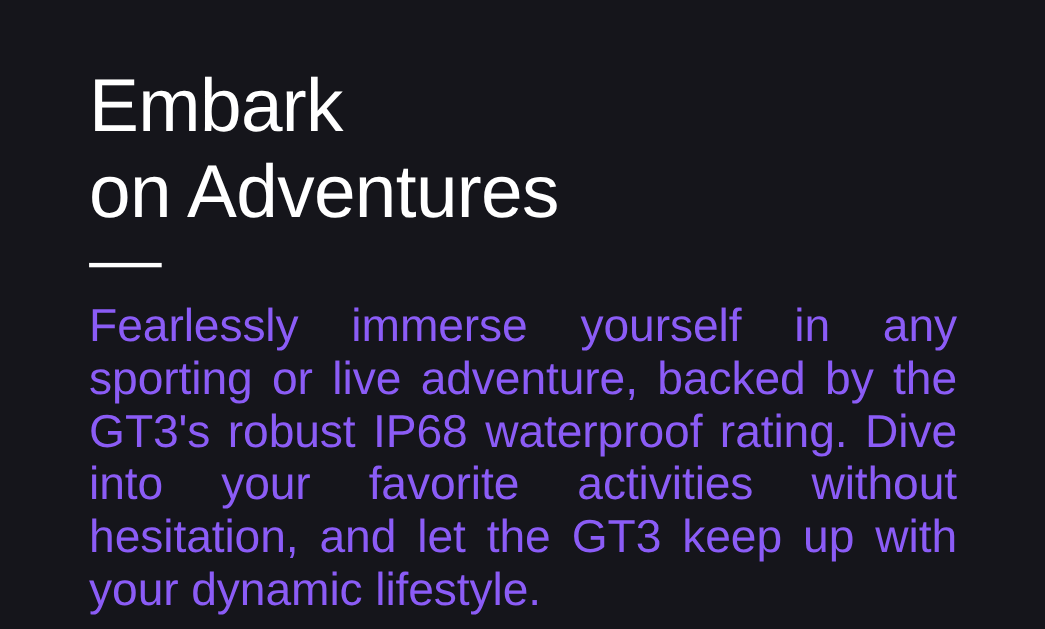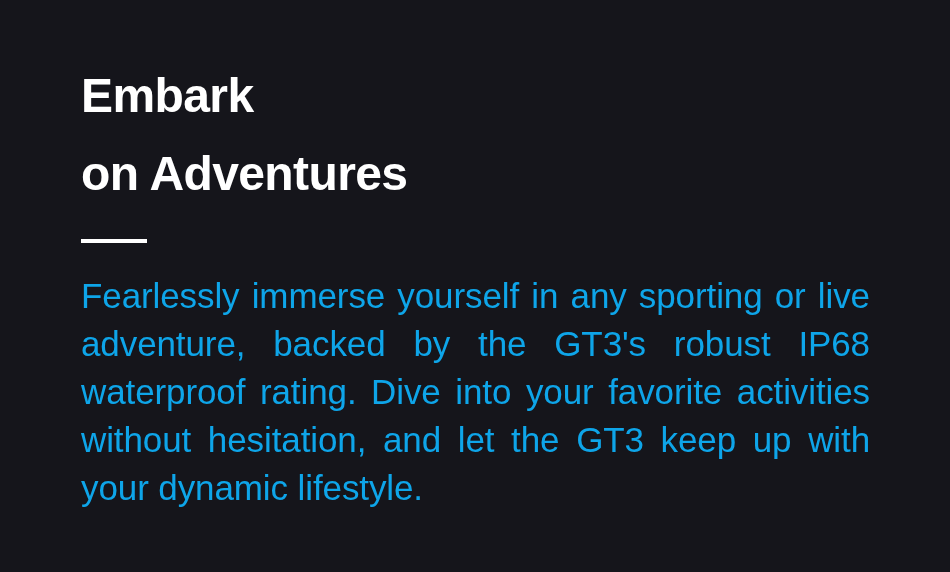--- a/index.html
+++ b/index.html
@@ -29,22 +29,22 @@
     left: 81px;
     top: 57px;
     width: 789px;
   }
 
   .hero-heading {
     margin: 0;
     padding: 0;
     color: #ffffff;
     font-family: "Liberation Sans", sans-serif;
-    font-size: 48px;
-    font-weight: 700;
+    font-size: 68px;
+    font-weight: 400;
     line-height: 78px;
     letter-spacing: -0.6px;
     white-space: pre-line;
   }
 
   .divider-wrap {
     margin-top: 26px;
     height: 4px;
   }
 
@@ -56,23 +56,23 @@
     margin: 0;
     padding: 0;
     display: block;
   }
 
   .hero-body {
     margin: 0;
     padding: 0;
     margin-top: 29px;
     width: 789px;
-    color: #0ea5e9;
+    color: #8b5cf6;
     font-family: "Liberation Sans", sans-serif;
-    font-size: 35px;
+    font-size: 42px;
     font-weight: 400;
     line-height: 48px;
     text-align: justify;
     text-justify: inter-word;
     letter-spacing: -0.1px;
   }
 </style>
 </head>
 <body>
 

